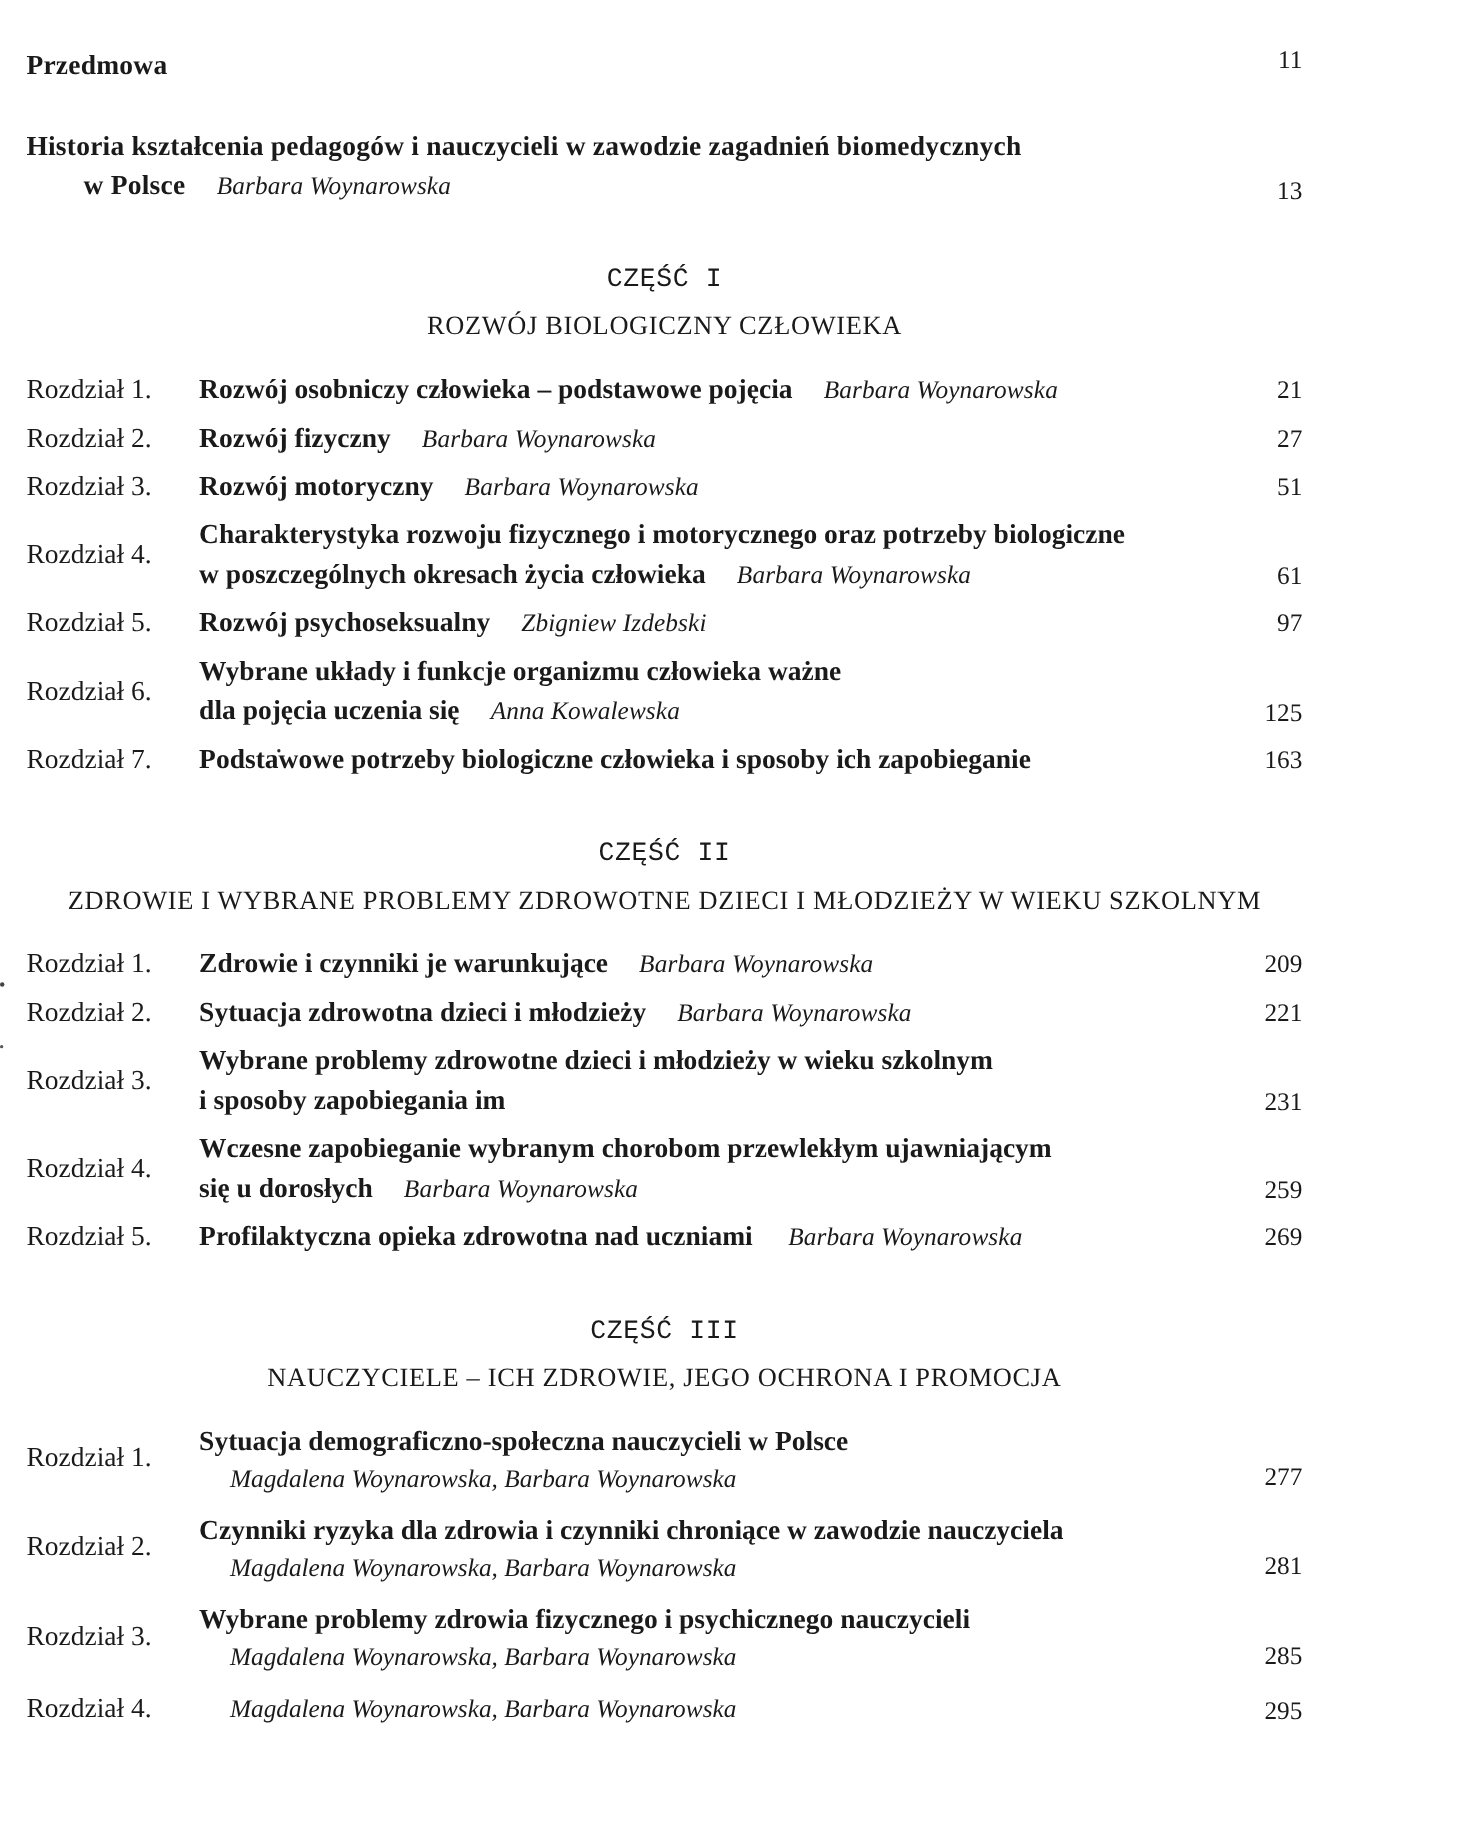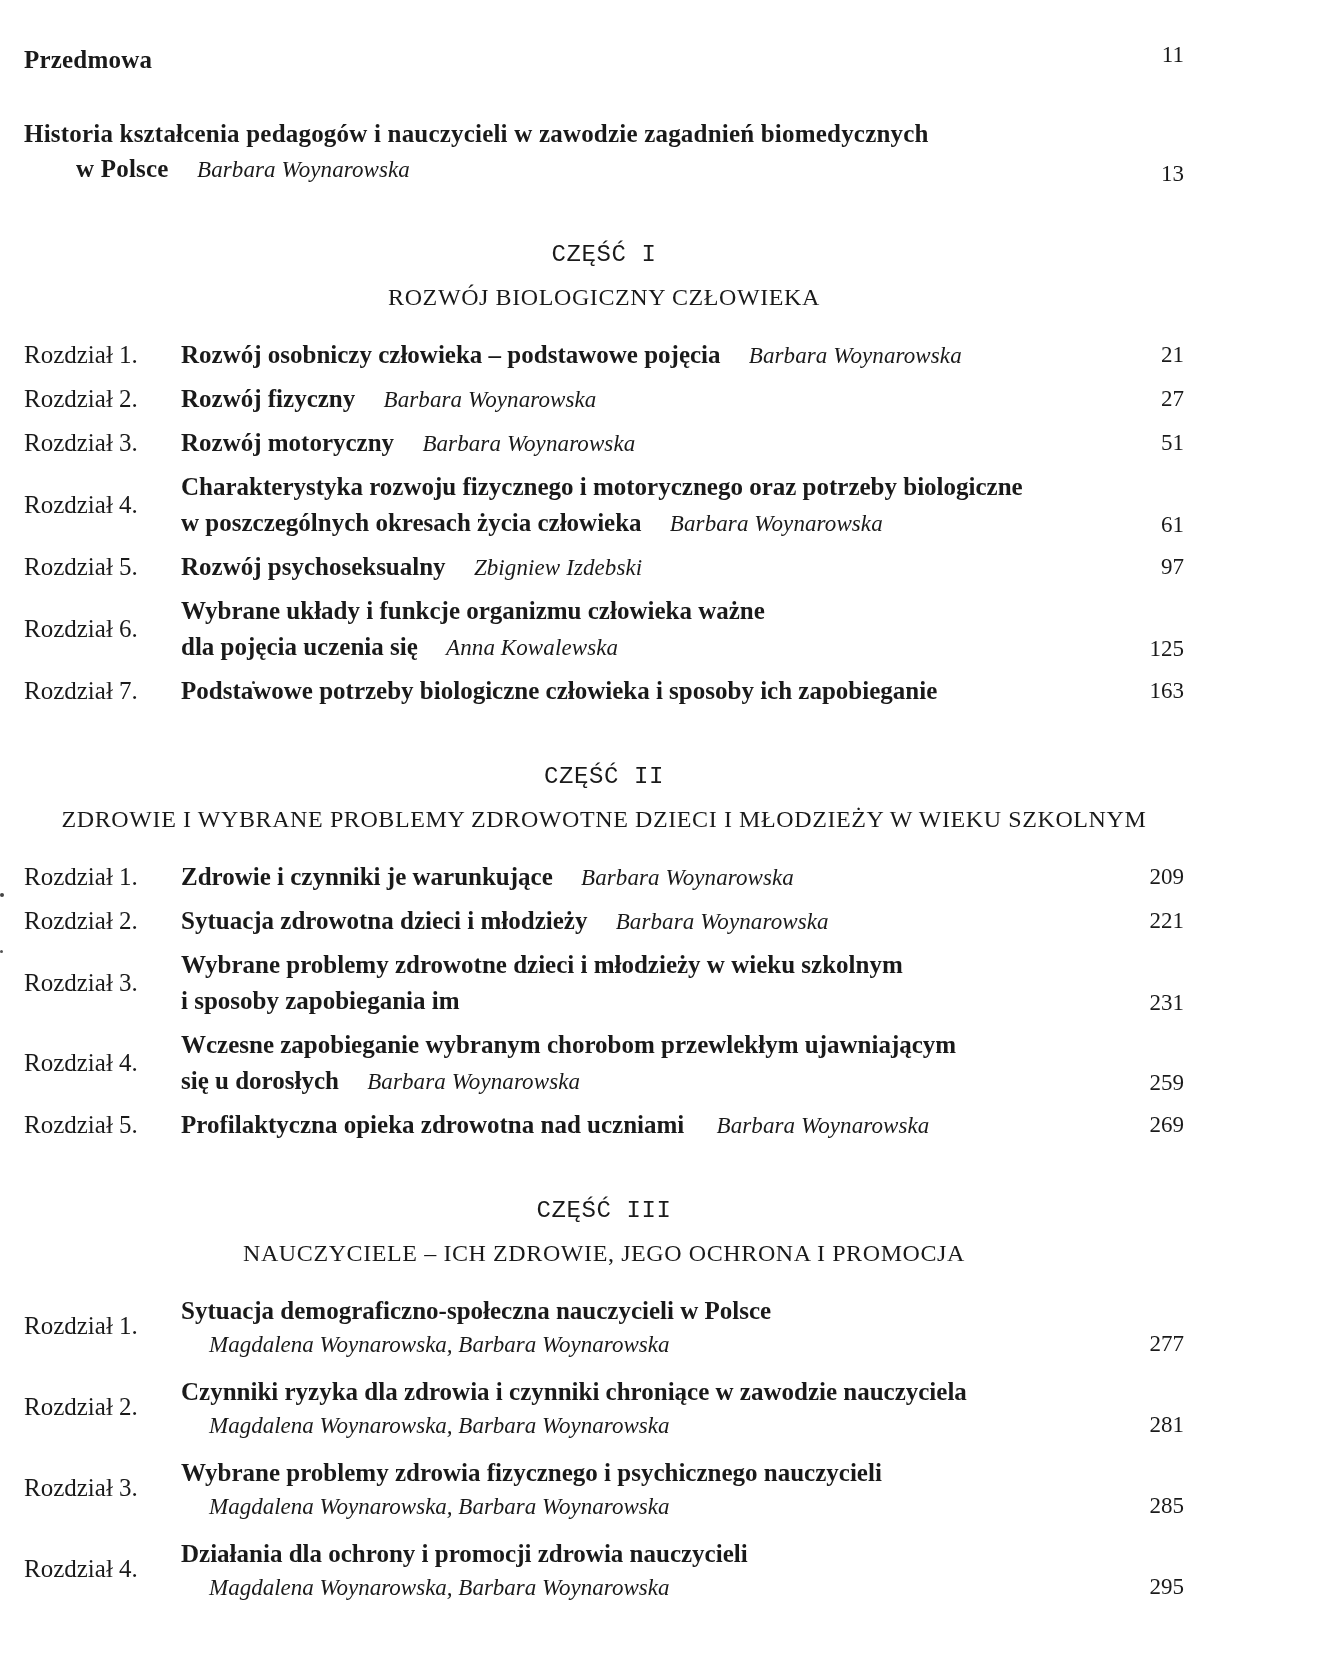--- a/index.html
+++ b/index.html
@@ -319,21 +319,20 @@
       <div class="chap-body">
         <span>Wybrane problemy zdrowia fizycznego i psychicznego nauczycieli</span>
         <span class="authors-line">Magdalena Woynarowska, Barbara Woynarowska</span>
       </div>
       <div class="chap-page">285</div>
     </div>
 
     <div class="chapter author-below spaced">
       <div class="chap-label">Rozdział 4.</div>
       <div class="chap-body">
-        <span>Działania dla ochrony i promocji zdrowia nauczycieli</span>
         <span class="authors-line">Magdalena Woynarowska, Barbara Woynarowska</span>
       </div>
       <div class="chap-page">295</div>
     </div>
 
   </div>
 
   <div class="stray-dot"></div>
   <div class="edge-mark"></div>
   <div class="edge-mark2"></div>

